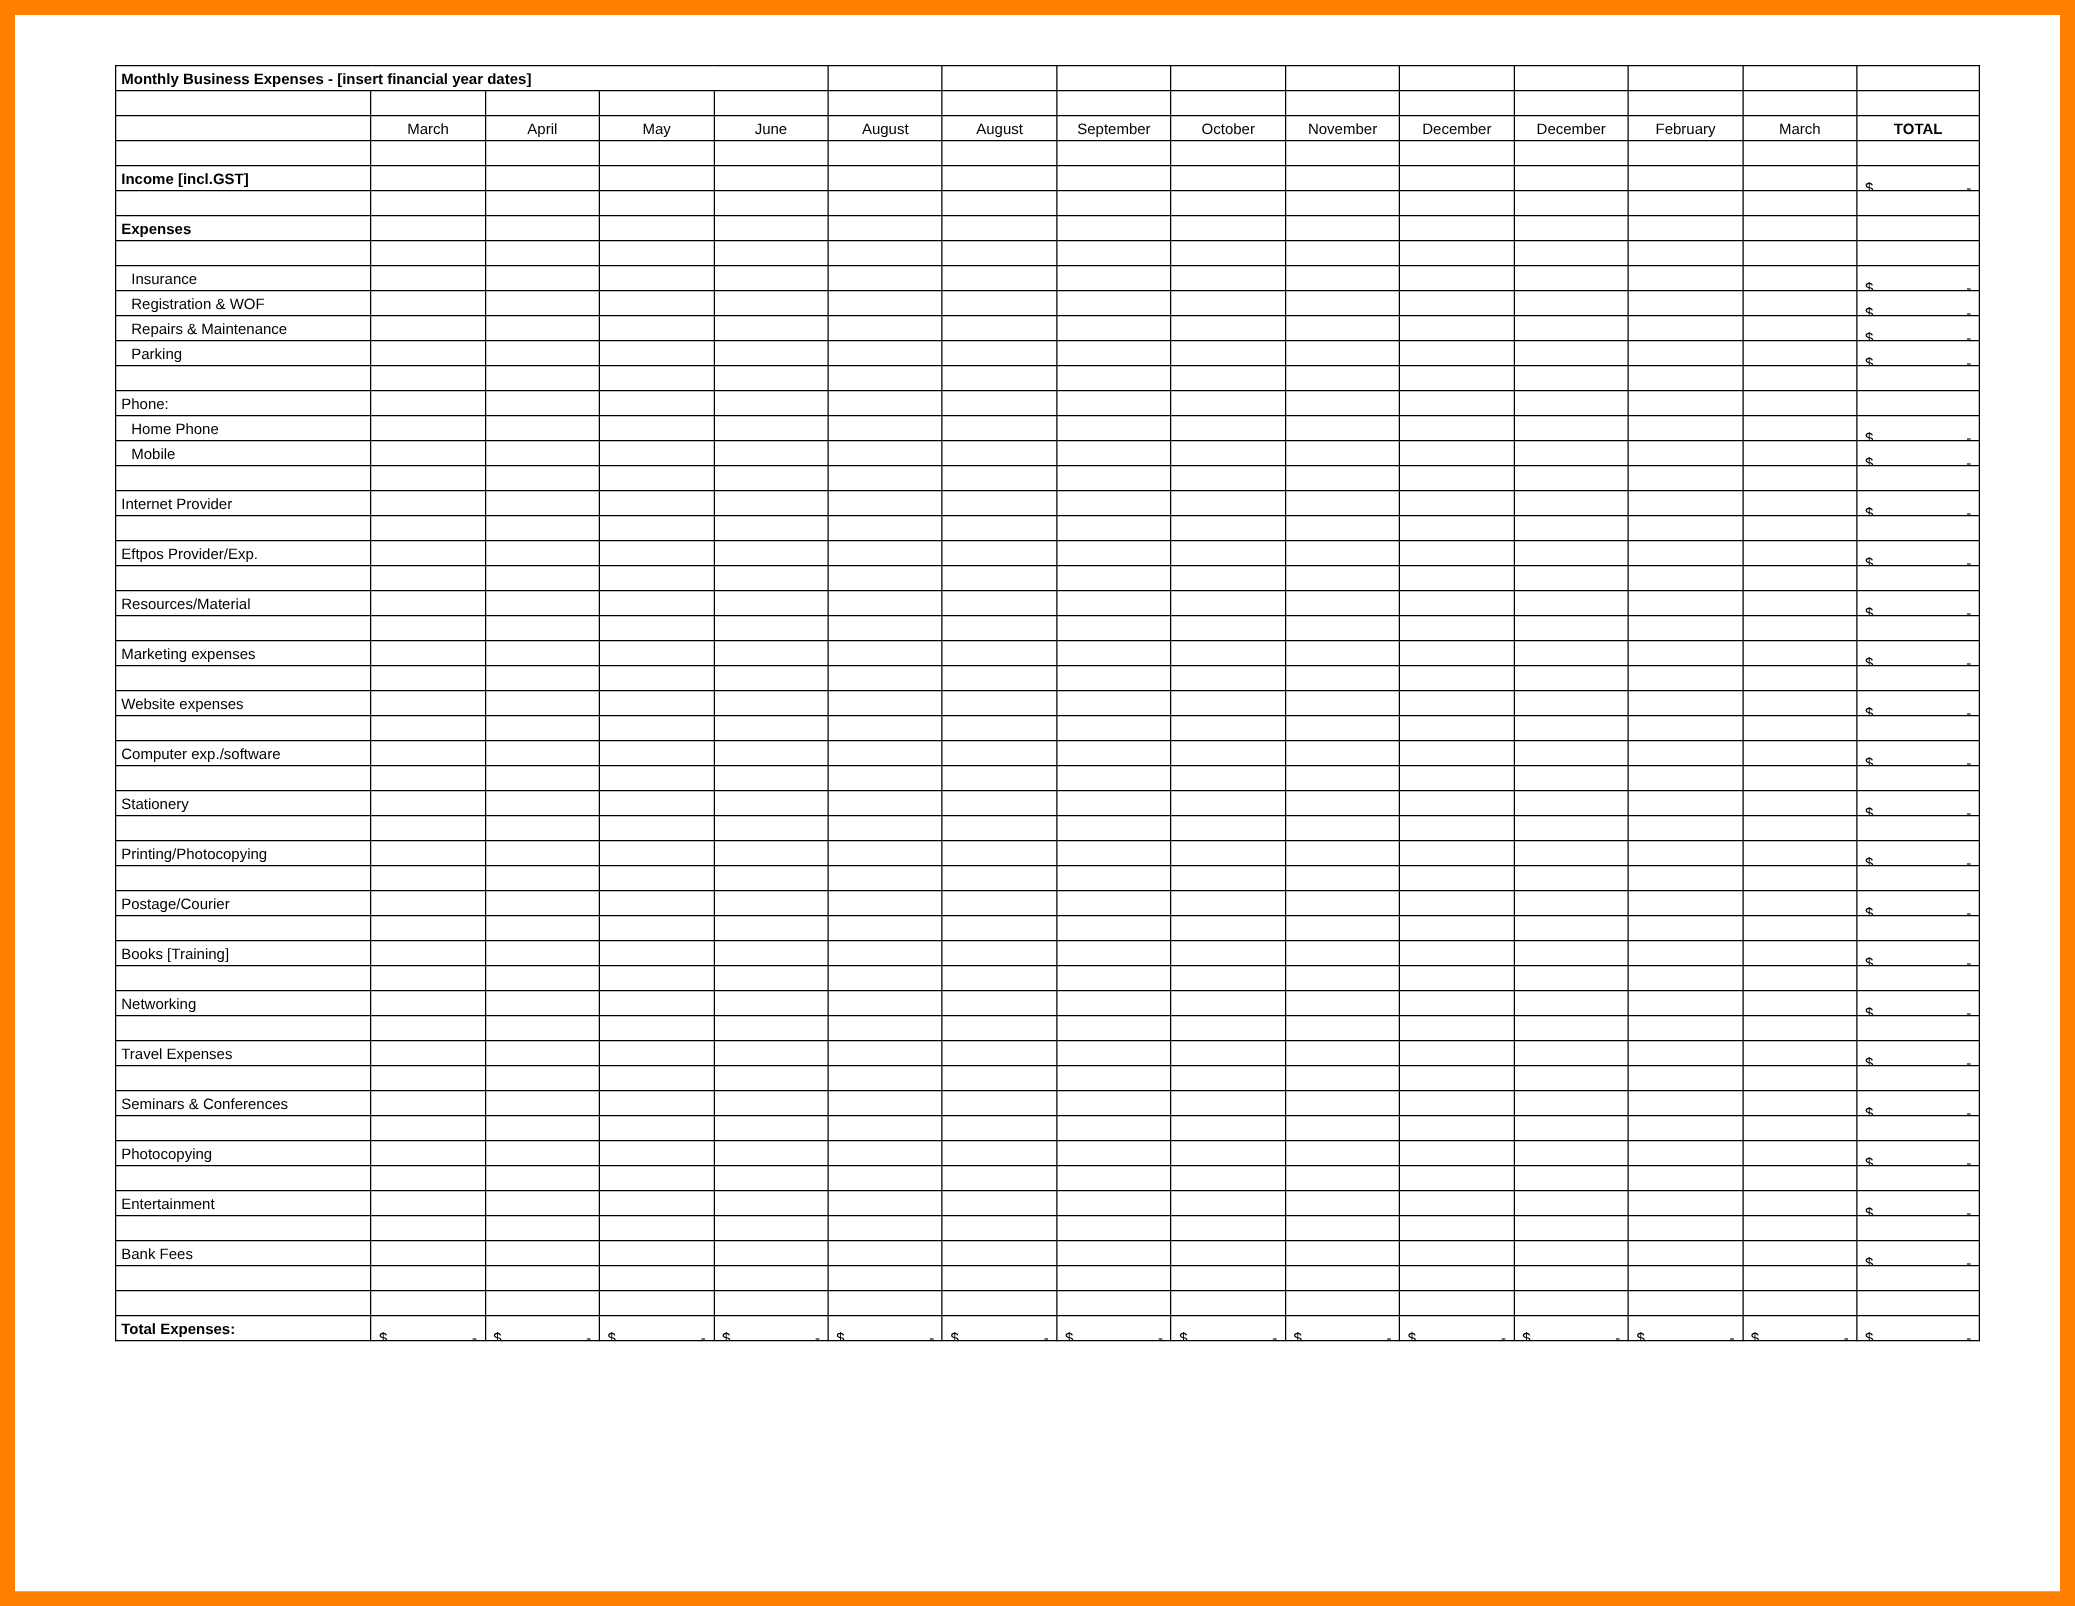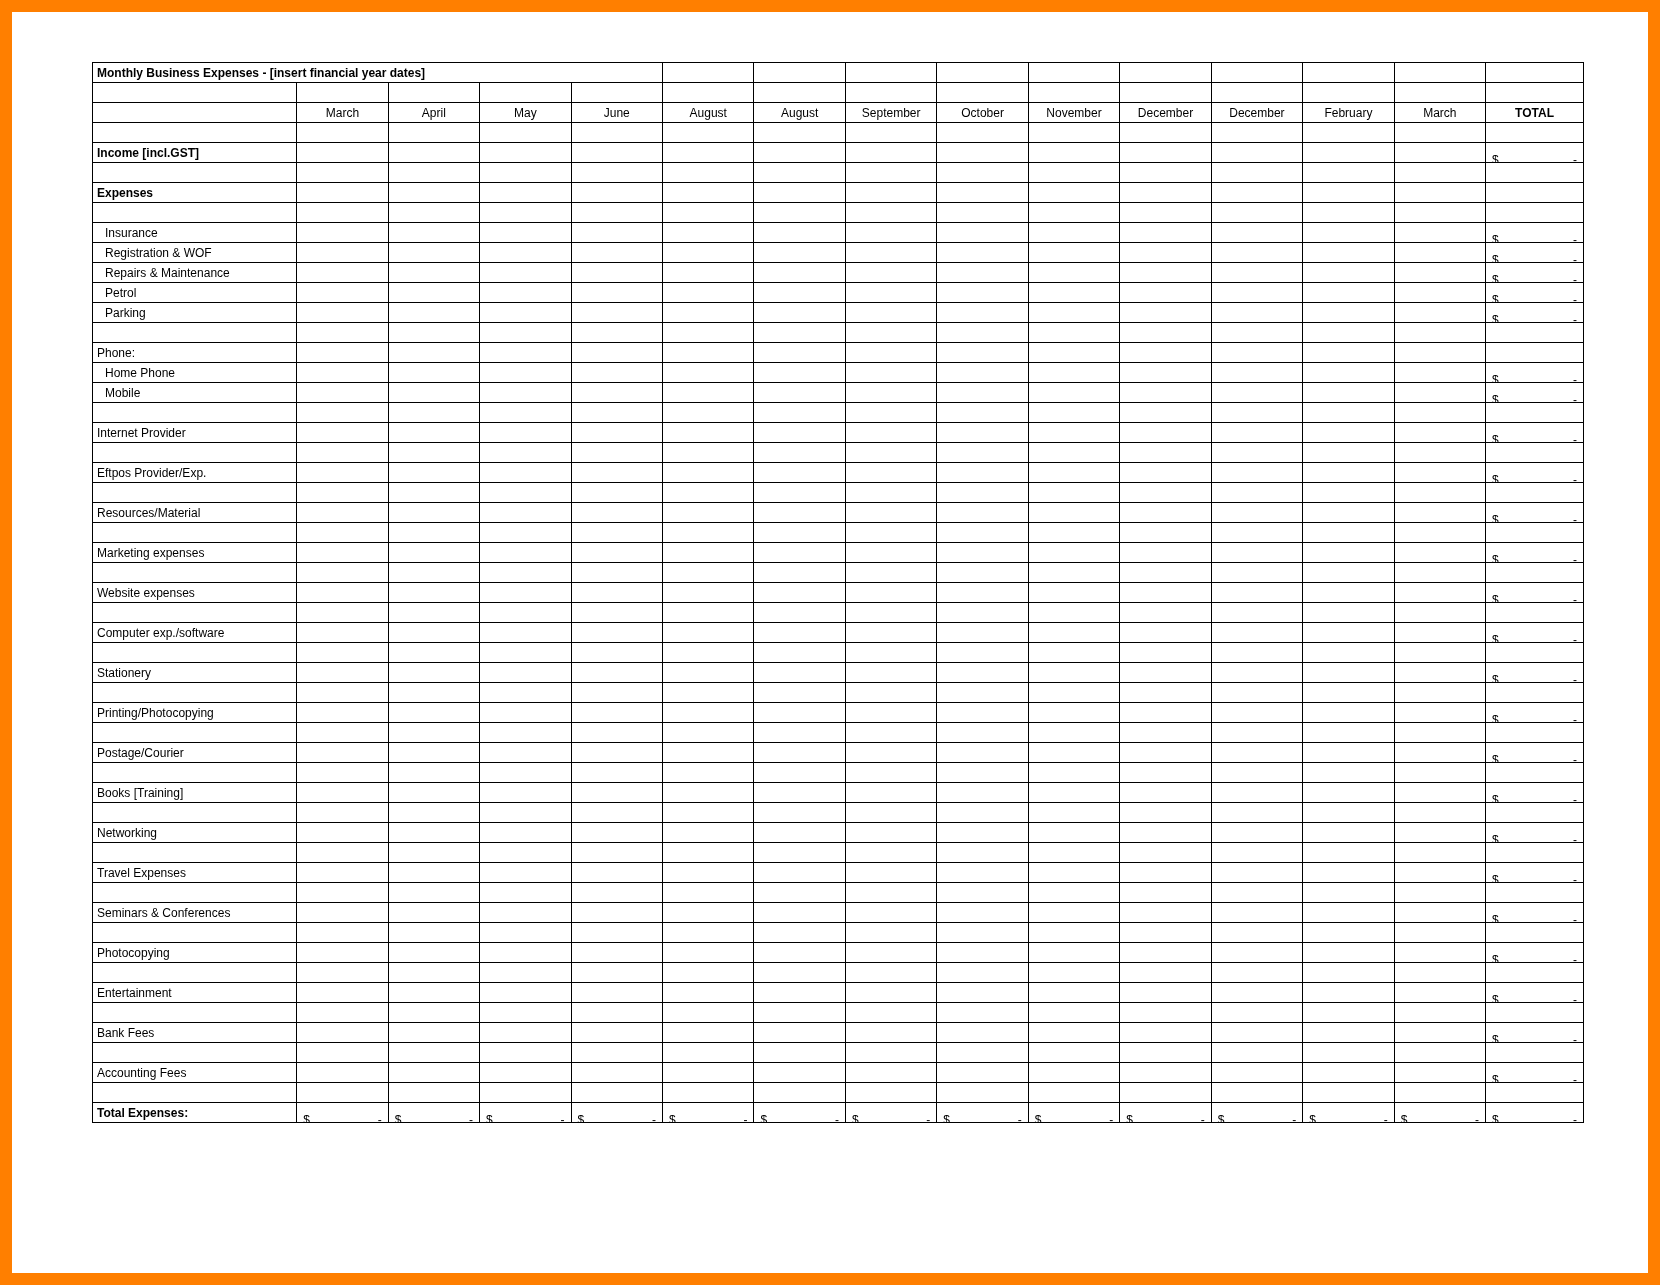--- a/index.html
+++ b/index.html
@@ -2,21 +2,21 @@
 <html><head>
 <meta charset="utf-8">
 <style>
   html,body{margin:0;padding:0;background:#fff;}
   .frame{
     width:1660px;height:1285px;box-sizing:border-box;
     border:12px solid #ff7f00;background:#fff;position:relative;
     font-family:Arial,Helvetica,sans-serif;
   }
   .sheet{
-    position:absolute;left:80px;top:50px;width:1492px;
+    position:absolute;left:80px;top:40px;width:1492px;
     border-collapse:collapse;table-layout:fixed;
   }
   .sheet td,.sheet th{
     border:1px solid #000;padding:0 4px;font-size:12px;
     height:19px;overflow:hidden;white-space:nowrap;
     text-overflow:clip;
   }
   .sheet th{font-weight:400;text-align:center;}
   .sheet .lbl{text-align:left;}
   .sheet .ind{padding-left:12px;text-align:left;margin-top:10px;}
@@ -248,40 +248,20 @@
           <td></td>
           <td></td>
           <td></td>
           <td></td>
           <td class="total-cell">
             <span class="d">$</span>
             <span class="v">-</span>
           </td>
         </tr>
         <tr>
-          <td class="ind">Petrol</td>
-          <td></td>
-          <td></td>
-          <td></td>
-          <td></td>
-          <td></td>
-          <td></td>
-          <td></td>
-          <td></td>
-          <td></td>
-          <td></td>
-          <td></td>
-          <td></td>
-          <td></td>
-          <td class="total-cell">
-            <span class="d">$</span>
-            <span class="v">-</span>
-          </td>
-        </tr>
-        <tr>
           <td class="ind">Parking</td>
           <td></td>
           <td></td>
           <td></td>
           <td></td>
           <td></td>
           <td></td>
           <td></td>
           <td></td>
           <td></td>
@@ -969,40 +949,20 @@
           <td></td>
           <td></td>
           <td></td>
           <td></td>
           <td></td>
           <td></td>
           <td></td>
           <td></td>
           <td></td>
           <td></td>
-        </tr>
-        <tr>
-          <td class="lbl">Accounting Fees</td>
-          <td></td>
-          <td></td>
-          <td></td>
-          <td></td>
-          <td></td>
-          <td></td>
-          <td></td>
-          <td></td>
-          <td></td>
-          <td></td>
-          <td></td>
-          <td></td>
-          <td></td>
-          <td class="total-cell">
-            <span class="d">$</span>
-            <span class="v">-</span>
-          </td>
         </tr>
         <tr>
           <td></td>
           <td></td>
           <td></td>
           <td></td>
           <td></td>
           <td></td>
           <td></td>
           <td></td>

